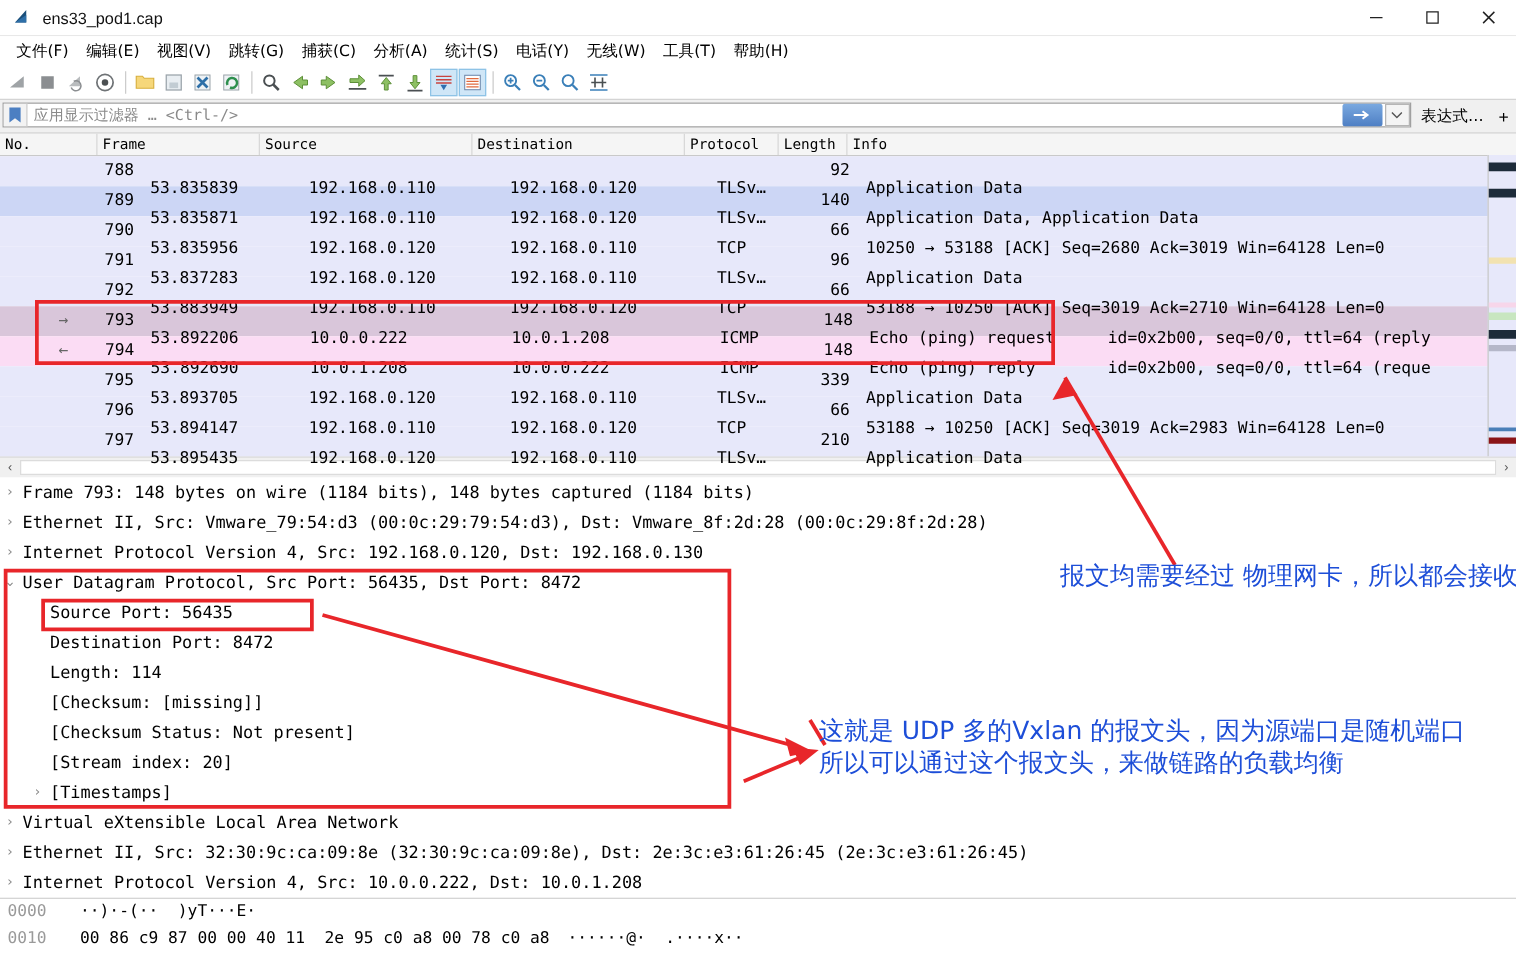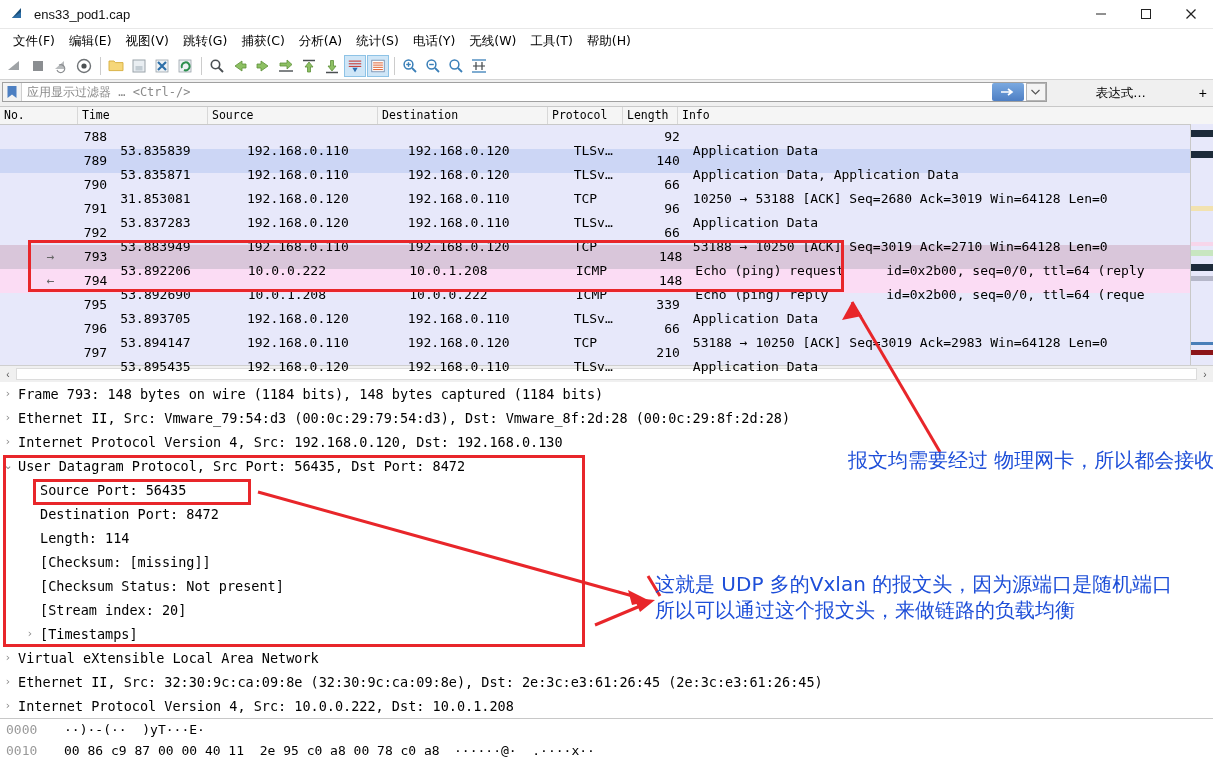--- a/index.html
+++ b/index.html
@@ -89,21 +89,20 @@
   }
 
   
   .filterbar {
     height: 22px;
     display: flex;
     align-items: stretch;
     background: #f0f0f0;
     padding: 2px 2px 2px 2px;
     border-bottom: 1px solid #c8c8c8;
-    gap: 41px;
   }
   .filter-input-wrap {
     flex: 1;
     display: flex;
     align-items: center;
     background: #ffffff;
     border: 1px solid #a0a0a0;
     height: 20px;
     box-sizing: border-box;
   }
@@ -490,21 +489,21 @@
           </svg>
       </span>
     </div>
     <div class="filter-expr">表达式…</div>
     <div class="filter-plus">+</div>
   </div>
 
   <div class="packet-list" style="height:258px;">
     <div class="plist-header">
       <div class="col col-no">No.</div>
-      <div class="col col-time">Time</div>
+      <div class="col col-time">Frame</div>
       <div class="col col-src">Source</div>
       <div class="col col-dst">Destination</div>
       <div class="col col-proto">Protocol</div>
       <div class="col col-len">Length</div>
       <div class="col col-info">Info</div>
     </div>
 
     <div id="rows-container">
         <div class="prow bg-light">
           <div class="cell marker-col"></div>
@@ -522,21 +521,21 @@
           <div class="cell pad" style="width:130px;">53.835871</div>
           <div class="cell pad" style="width:165px;">192.168.0.110</div>
           <div class="cell pad" style="width:170px;">192.168.0.120</div>
           <div class="cell pad" style="width:72px;">TLSv…</div>
           <div class="cell num" style="width:50px;">140</div>
           <div class="cell pad" style="width:540px;">Application Data, Application Data</div>
         </div>
         <div class="prow bg-light">
           <div class="cell marker-col"></div>
           <div class="cell num" style="width:52px;">790</div>
-          <div class="cell pad" style="width:130px;">31.853081</div>
+          <div class="cell pad" style="width:130px;">53.835956</div>
           <div class="cell pad" style="width:165px;">192.168.0.120</div>
           <div class="cell pad" style="width:170px;">192.168.0.110</div>
           <div class="cell pad" style="width:72px;">TCP</div>
           <div class="cell num" style="width:50px;">66</div>
           <div class="cell pad" style="width:540px;">10250 → 53188 [ACK] Seq=2680 Ack=3019 Win=64128 Len=0</div>
         </div>
         <div class="prow bg-light">
           <div class="cell marker-col"></div>
           <div class="cell num" style="width:52px;">791</div>
           <div class="cell pad" style="width:130px;">53.837283</div>

